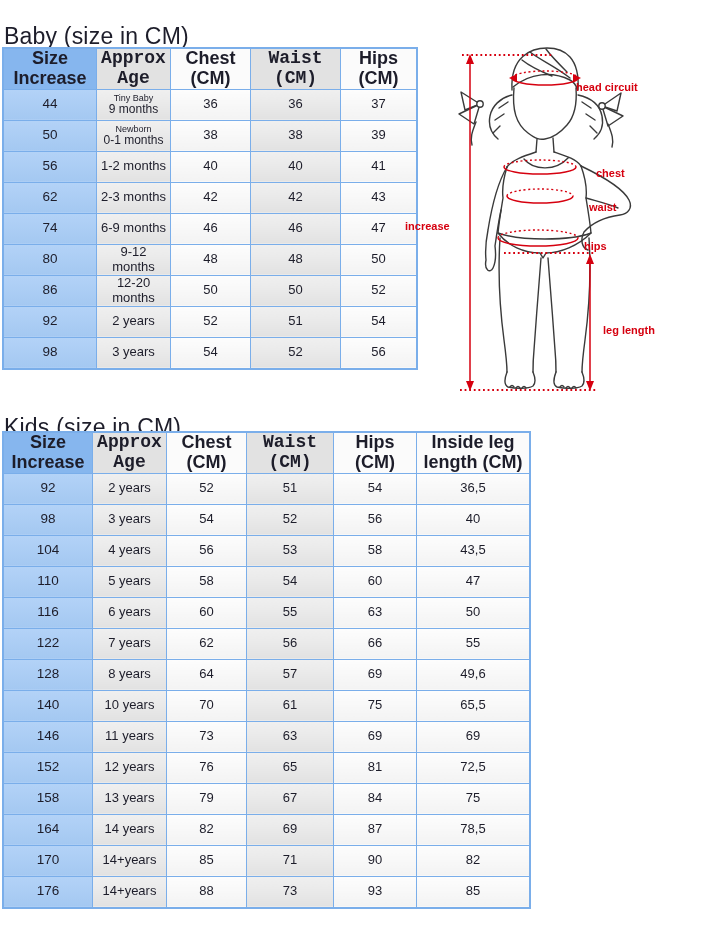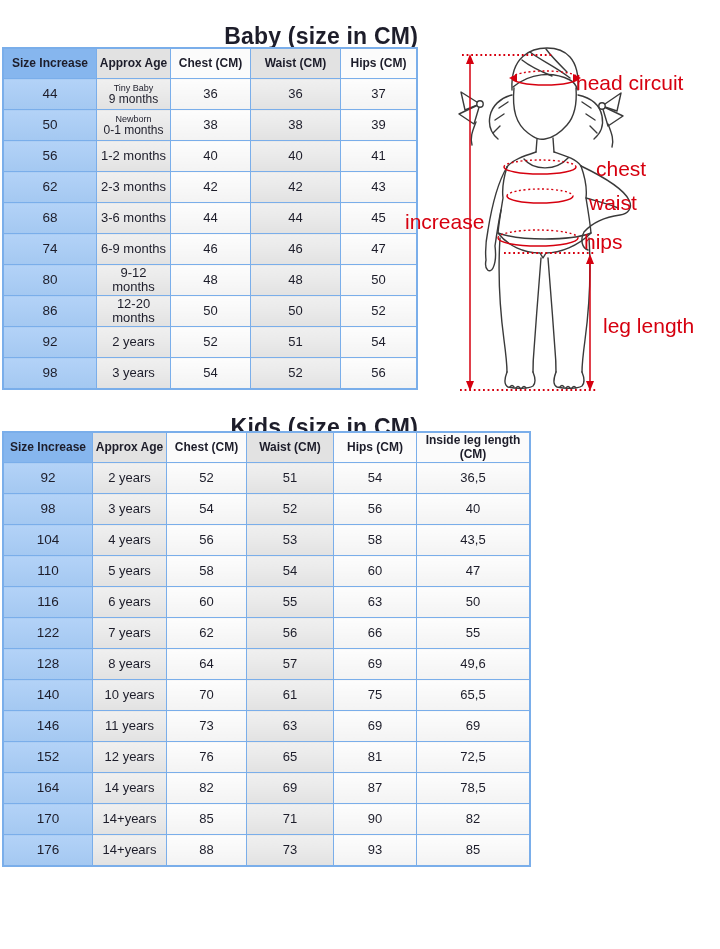--- a/index.html
+++ b/index.html
@@ -1,71 +1,71 @@
 <!DOCTYPE html>
 <html style="--accent-red: #d6000f; --border-blue: #7aaeea; --header-blue: #86b6ee; --cell-blue: #a4c8f1; --column-gray: #e2e2e2; --outline-gray: #3a3a3a; --text-dark: #1d1d2a;"><head>
 <meta charset="utf-8">
 <style>
   html,body{margin:0;padding:0;background:#fff;}
   .page{
     position:relative;width:720px;height:949px;overflow:hidden;background:#fff;
     font-family:"Liberation Sans",sans-serif;color:var(--text-dark,#212130);
   }
   .section-title{
-    position:absolute;left:12px;width:406px;text-align:right;
-    font-size:23px;font-weight:700;color:var(--text-dark,#1c1c28);letter-spacing:.2px;
+    position:absolute;left:4px;width:406px;text-align:left;
+    font-size:23px;font-weight:400;color:var(--text-dark,#1c1c28);letter-spacing:.2px;
   }
   .baby-title{top:8px;}
   .kids-title{top:399px;}
 
   table.size-table{
     position:absolute;border-collapse:collapse;table-layout:fixed;
     border:2px solid var(--border-blue,#7aaeea);
   }
   .baby-table{left:2px;top:47px;width:399px;}
   .kids-table{left:2px;top:431px;width:529px;}
   .size-table th,.size-table td{
     border:1px solid var(--border-blue,#7aaeea);
     text-align:center;vertical-align:middle;padding:0 2px;
     height:30px;line-height:1.1;
   }
-  .size-table th{font-size:12px;font-weight:700;height:29px;color:var(--text-dark,#1c1c28);}
+  .size-table th{font-size:18px;font-weight:700;height:29px;color:var(--text-dark,#1c1c28);}
   .size-table td{font-size:13px;}
   
   .baby-table th:nth-child(1){width:88px}
   .baby-table th:nth-child(2){width:69px}
   .baby-table th:nth-child(3){width:75px}
   .baby-table th:nth-child(4){width:85px}
   .baby-table th:nth-child(5){width:71px}
   .kids-table th:nth-child(1){width:84px}
   .kids-table th:nth-child(2){width:69px}
   .kids-table th:nth-child(3){width:75px}
   .kids-table th:nth-child(4){width:82px}
   .kids-table th:nth-child(5){width:78px}
   
   .size-table th:nth-child(1){background:var(--header-blue,#86b6ee);}
   .size-table td:nth-child(1){background:linear-gradient(180deg,#b3d2f7,var(--cell-blue,#a4c8f1));font-size:13.5px;}
-  .size-table th:nth-child(2),.size-table th:nth-child(4){background:var(--column-gray,#e2e2e2);}
+  .size-table th:nth-child(2),.size-table th:nth-child(4){background:var(--column-gray,#e2e2e2);font-family:Liberation Mono, monospace;}
   .size-table td:nth-child(2),.size-table td:nth-child(4){background:linear-gradient(180deg,#f0f0f0,#e2e2e2);}
   .size-table th:nth-child(3),.size-table th:nth-child(5),.size-table th:nth-child(6){background:#fbfbfb;}
   .size-table td:nth-child(3),.size-table td:nth-child(5),.size-table td:nth-child(6){background:linear-gradient(180deg,#fdfdfd,#f3f3f3);}
   
   .size-table .small{display:block;font-size:9px;line-height:10px;}
   .size-table .main{display:block;font-size:12px;line-height:13px;}
 
   
   .figure{position:absolute;left:400px;top:40px;width:320px;height:360px;}
   .figure svg{position:absolute;left:0;top:0;}
   .ol{stroke:var(--outline-gray,#3a3a3a);fill:none;stroke-width:1.4;stroke-linecap:round;stroke-linejoin:round;}
   .olf{stroke:var(--outline-gray,#3a3a3a);fill:#fff;stroke-width:1.4;stroke-linejoin:round;}
   .red{stroke:var(--accent-red,#d6000f);fill:none;stroke-width:1.5;}
   .redfill{fill:var(--accent-red,#d6000f);stroke:none;}
   .dash{stroke-dasharray:2 2.6;stroke-width:1.4;}
   .dots{stroke-dasharray:1.8 2.8;stroke-width:1.9;}
-  .fig-label{position:absolute;color:var(--accent-red,#d6000f);font-weight:400;font-size:21px;white-space:nowrap;}
+  .fig-label{position:absolute;color:var(--accent-red,#d6000f);font-weight:700;font-size:11px;white-space:nowrap;margin-top:10px;}
 </style>
 </head>
 <body>
 
 <div class="page">
 
   <h1 class="section-title baby-title">Baby (size in CM)</h1>
   <table class="size-table baby-table">
       <thead>
         <tr>
@@ -105,27 +105,20 @@
           <td>41</td>
         </tr>
         <tr>
           <td>62</td>
           <td>2-3 months</td>
           <td>42</td>
           <td>42</td>
           <td>43</td>
         </tr>
         <tr>
-          <td>68</td>
-          <td>3-6 months</td>
-          <td>44</td>
-          <td>44</td>
-          <td>45</td>
-        </tr>
-        <tr>
           <td>74</td>
           <td>6-9 months</td>
           <td>46</td>
           <td>46</td>
           <td>47</td>
         </tr>
         <tr>
           <td>80</td>
           <td>9-12 months</td>
           <td>48</td>
@@ -241,20 +234,28 @@
           <td>69</td>
           <td>69</td>
         </tr>
         <tr>
           <td>152</td>
           <td>12 years</td>
           <td>76</td>
           <td>65</td>
           <td>81</td>
           <td>72,5</td>
+        </tr>
+        <tr>
+          <td>158</td>
+          <td>13 years</td>
+          <td>79</td>
+          <td>67</td>
+          <td>84</td>
+          <td>75</td>
         </tr>
         <tr>
           <td>164</td>
           <td>14 years</td>
           <td>82</td>
           <td>69</td>
           <td>87</td>
           <td>78,5</td>
         </tr>
         <tr>

